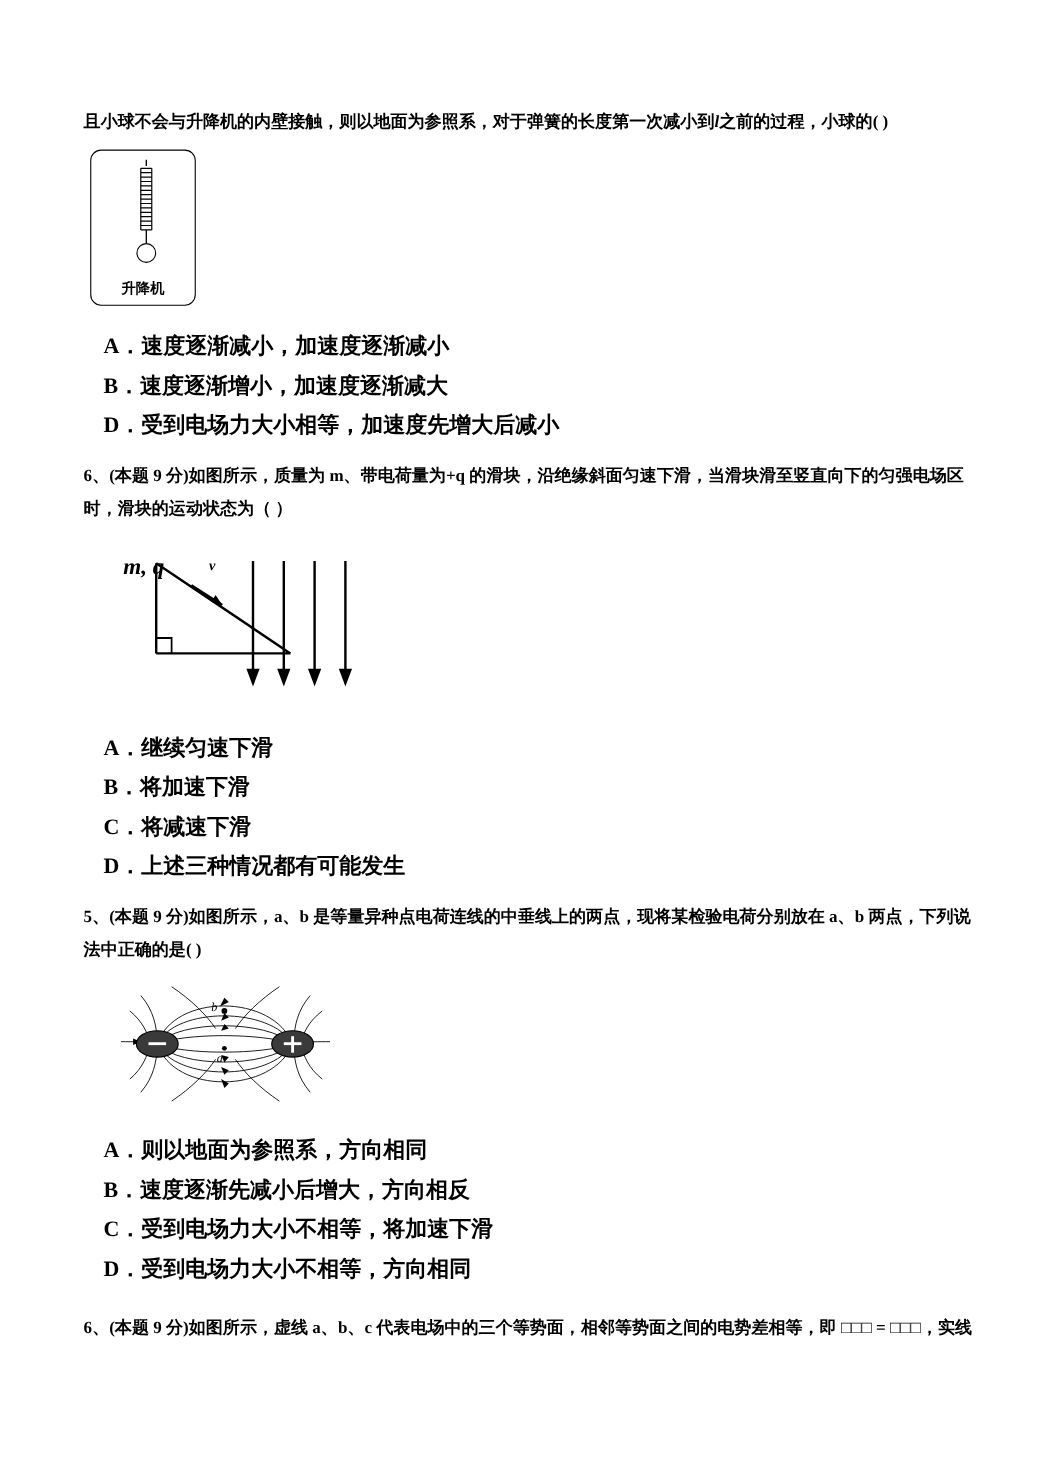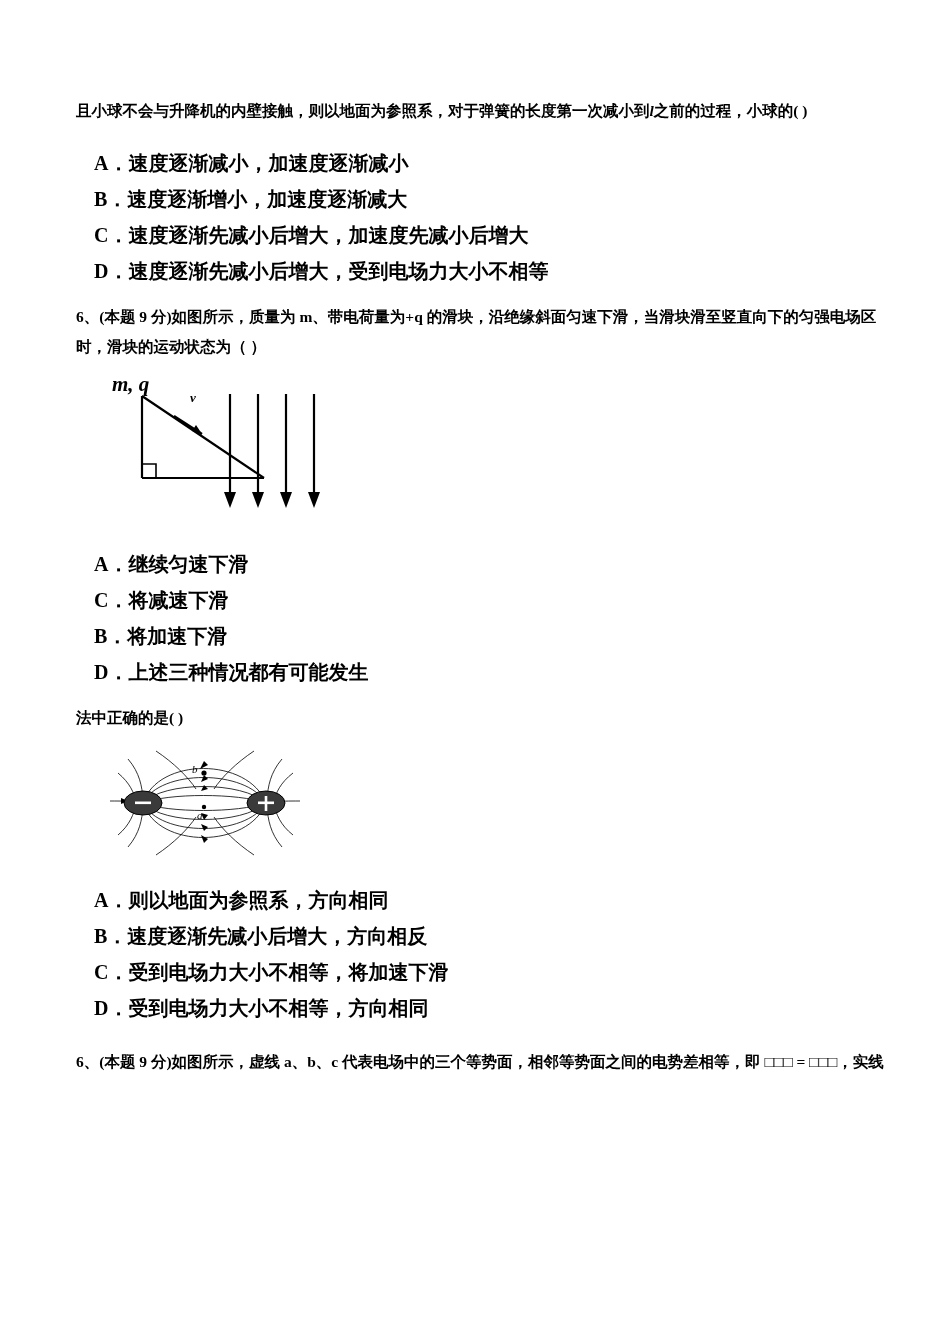--- a/index.html
+++ b/index.html
@@ -92,21 +92,21 @@
 
   
   .fig-incline {
     position: relative;
     width: 270px;
     height: 155px;
     margin-left: 36px;
   }
   .fig-incline .mq {
     position: absolute;
-    left: 0px; top: 0px;
+    left: 0px; top: 15px;
     font-size: 21px;
     font-style: italic;
     font-weight: bold;
     font-family: "Liberation Serif", serif;
   }
   .fig-incline .vlabel {
     position: absolute;
     left: 78px; top: 18px;
     font-size: 13px;
     font-style: italic;
@@ -131,34 +131,48 @@
 </head>
 <body>
 
 <div class="page">
   <div class="content">
 
     <div class="qline">
       <span>且小球不会与升降机的内壁接触，则以地面为参照系，对于弹簧的长度第一次减小到</span><span class="ital">l</span><span>之前的过程，小球的(      )</span>
     </div>
 
+    <div class="fig-wrap">
+      <div class="fig-elevator">
+        <div class="spring">
+          <svg width="12" height="78" viewBox="0 0 12 78">
+            <line x1="6" y1="0" x2="6" y2="6" stroke="#000" stroke-width="1.2"></line>
+            <g stroke="#000" stroke-width="1.1" fill="none">
+              <path d="M1 8 h10 M1 12 h10 M1 16 h10 M1 20 h10 M1 24 h10 M1 28 h10 M1 32 h10 M1 36 h10 M1 40 h10 M1 44 h10 M1 48 h10 M1 52 h10 M1 56 h10 M1 60 h10 M1 64 h10"></path>
+              <line x1="1" y1="8" x2="1" y2="64"></line>
+              <line x1="11" y1="8" x2="11" y2="64"></line>
+            </g>
+            <line x1="6" y1="64" x2="6" y2="76" stroke="#000" stroke-width="1.2"></line>
+          </svg>
+        </div>
+        <div class="ball"></div>
+        <div class="caption">升降机</div>
+      </div>
+    </div>
 
     <div class="spacer-12"></div>
 
     <div class="opt">
       <span class="lbl">A．</span><span>速度逐渐减小，加速度逐渐减小</span>
     </div>
     <div class="opt">
       <span class="lbl">B．</span><span>速度逐渐增小，加速度逐渐减大</span>
     </div>
     <div class="opt">
-      <span class="lbl">C．</span><span>速度逐渐先减小后增大，加速度先减小后增大</span>
-    </div>
-    <div class="opt">
-      <span class="lbl">D．</span><span>速度逐渐先减小后增大，受到电场力大小不相等</span>
+      <span class="lbl">D．</span><span>受到电场力大小相等，加速度先增大后减小</span>
     </div>
 
     <div class="spacer-20"></div>
 
     <div class="qline">6、(本题 9 分)如图所示，质量为 m、带电荷量为+q 的滑块，沿绝缘斜面匀速下滑，当滑块滑至竖直向下的匀强电场区</div>
     <div class="qline">时，滑块的运动状态为（  ）</div>
 
     <div class="fig-wrap">
       <div class="fig-incline">
         <div class="mq">m, q</div>
@@ -187,31 +201,32 @@
         </svg>
       </div>
     </div>
 
     <div class="spacer-12"></div>
 
     <div class="opt">
       <span class="lbl">A．</span><span>继续匀速下滑</span>
     </div>
     <div class="opt">
+      <span class="lbl">B．</span><span>将加速下滑</span>
+    </div>
+    <div class="opt">
       <span class="lbl">C．</span><span>将减速下滑</span>
     </div>
     <div class="opt">
-      <span class="lbl">B．</span><span>将加速下滑</span>
-    </div>
-    <div class="opt">
       <span class="lbl">D．</span><span>上述三种情况都有可能发生</span>
     </div>
 
     <div class="spacer-20"></div>
 
+    <div class="qline">5、(本题 9 分)如图所示，a、b 是等量异种点电荷连线的中垂线上的两点，现将某检验电荷分别放在 a、b 两点，下列说</div>
     <div class="qline">法中正确的是( )</div>
 
     <div class="fig-wrap">
       <div class="fig-dipole">
         <svg width="250" height="120" viewBox="0 0 250 120">
           <g stroke="#000" stroke-width="0.8" fill="none">
             <path d="M55 60 C70 14 160 14 178 60"></path>
             <path d="M55 60 C72 26 158 26 178 60"></path>
             <path d="M55 60 C76 38 154 38 178 60"></path>
             <path d="M55 60 C80 50 150 50 178 60"></path>

